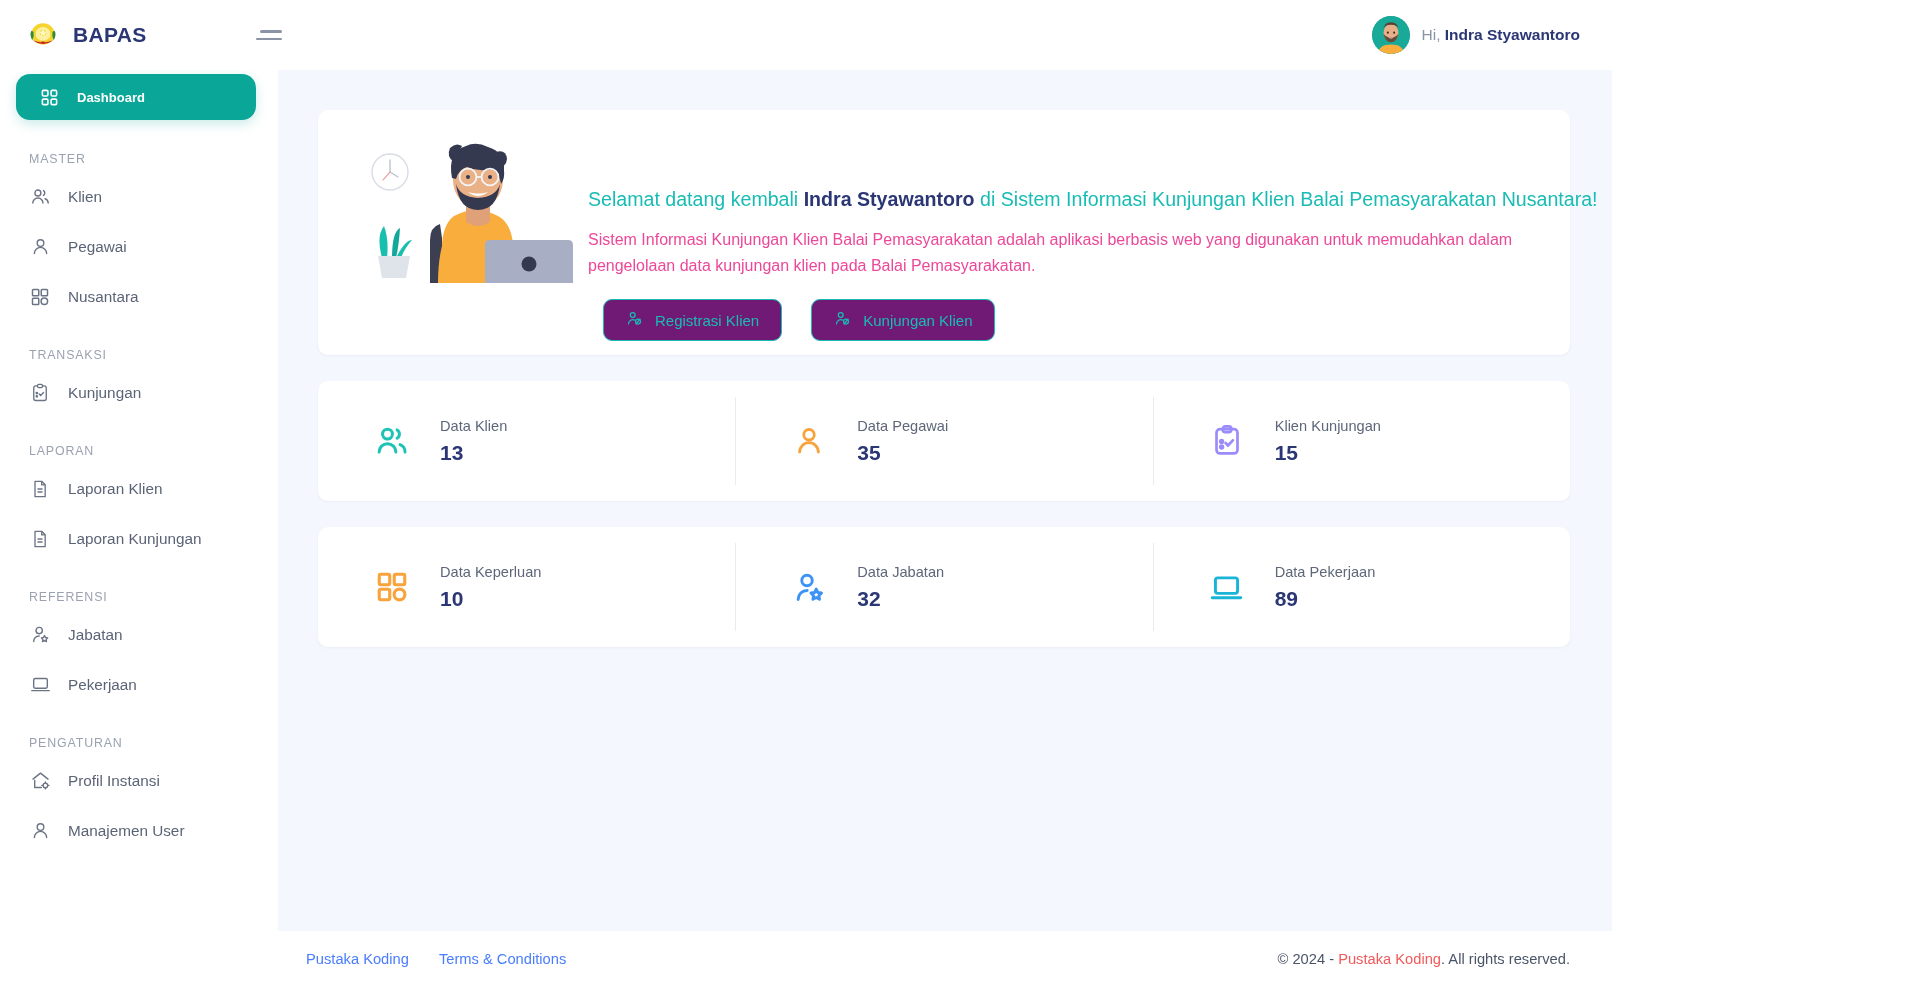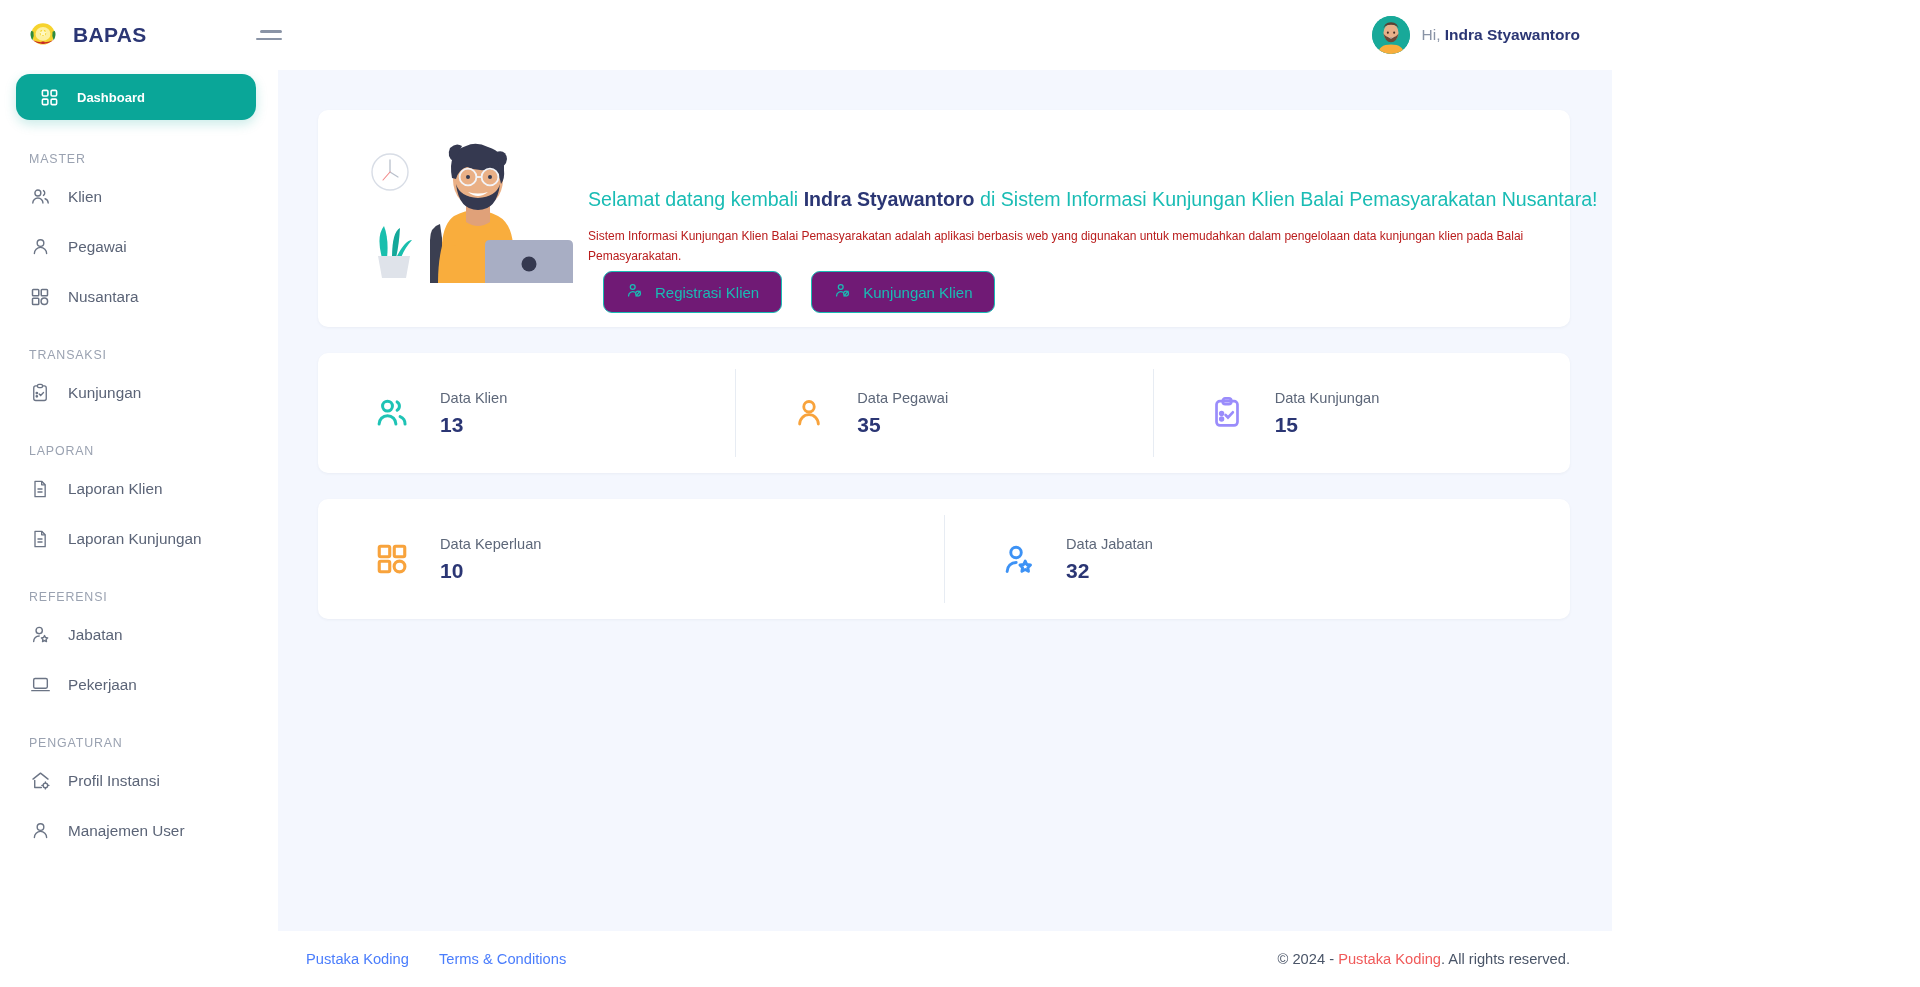--- a/index.html
+++ b/index.html
@@ -86,21 +86,21 @@
     box-shadow: 0 1px 3px rgba(45,55,85,.05);
   }
   .illus { width: 230px; min-width: 230px; position: relative; }
   .illus svg { position:absolute; left: 22px; top: 4px; }
   .welcome-text { flex: 1; padding: 17px 0 0 18px; }
   .welcome-title {
     font-size: 19.6px; color: #19bcb4; font-weight: 400; line-height: 1.3;
     margin-bottom: 15px; white-space: nowrap; margin-top: 46px;
   }
   .welcome-title b { color: #2b3674; font-weight: 700; }
-  .welcome-desc { font-size: 12px; color: #b91c1c; line-height: 1.62; max-width: 1200px; margin-bottom: 5px;}
+  .welcome-desc { font-size: 16px; color: #ec4899; line-height: 1.62; max-width: 1200px; margin-bottom: 20px;}
   .btn-row { display: flex; gap: 14px; }
   .obtn {
     border: 1.4px solid #19bcb4; color: #19bcb4; background: #701a75;
     border-radius: 9px; height: 42px; padding: 8px 22px;
     display: inline-flex; align-items: center; gap: 12px;
     font-size: 15px; cursor: pointer; font-family: "Liberation Sans", sans-serif; margin-left: 15px;
   }
 
   
   .stat-row {
@@ -408,21 +408,21 @@
             <span class="stat-ico">
               <svg width="34" height="34" viewBox="0 0 24 24" fill="none" stroke="#9a8cfb" stroke-width="1.9" stroke-linecap="round">
                 <rect x="4.6" y="3.6" width="14.8" height="17.2" rx="2.4"></rect>
                 <rect x="9" y="1.7" width="6" height="4" rx="1.7"></rect>
                 <path d="M11 13.4l1.7 1.8 3.4-3.7"></path>
                   <circle cx="8.2" cy="12.3" r=".95" fill="#9a8cfb"></circle>
                   <circle cx="8.2" cy="16.2" r=".95" fill="#9a8cfb"></circle>
               </svg>
             </span>
             <div>
-              <div class="stat-label">Data Kunjungan</div>
+              <div class="stat-label">Klien Kunjungan</div>
               <div class="stat-value">15</div>
             </div>
           </div>
         </section>
 
         <section class="stat-row">
           <div class="stat">
             <span class="stat-ico">
               <svg width="34" height="34" viewBox="0 0 24 24" fill="none" stroke="#f8a33c" stroke-width="2.2">
                 <rect x="3" y="3" width="7.4" height="7.4" rx="1"></rect>
@@ -440,20 +440,32 @@
             <span class="stat-ico">
               <svg width="35" height="35" viewBox="0 0 24 24" fill="none" stroke="#3d92f5" stroke-width="2" stroke-linecap="round">
                 <circle cx="10.3" cy="7.2" r="3.6"></circle>
                   <path d="M4.2 20.2a6.2 6.2 0 0 1 6.2-6.2"></path>
                 <path d="M16.6 13.1l1.12 2.34 2.5.36-1.8 1.76.43 2.5-2.25-1.18-2.25 1.18.43-2.5-1.8-1.76 2.5-.36z" stroke-linejoin="round"></path>
               </svg>
             </span>
             <div>
               <div class="stat-label">Data Jabatan</div>
               <div class="stat-value">32</div>
+            </div>
+          </div>
+          <div class="stat">
+            <span class="stat-ico">
+              <svg width="35" height="35" viewBox="0 0 24 24" fill="none" stroke="#19b4d6" stroke-width="2" stroke-linecap="round">
+                <rect x="4.4" y="5.4" width="15.2" height="10.6" rx="1.7"></rect>
+                  <path d="M2.2 19h19.6"></path>
+              </svg>
+            </span>
+            <div>
+              <div class="stat-label">Data Pekerjaan</div>
+              <div class="stat-value">89</div>
             </div>
           </div>
         </section>
 
       </div>
     </main>
   </div>
 
   <footer class="footer">
     <div class="f-links">

